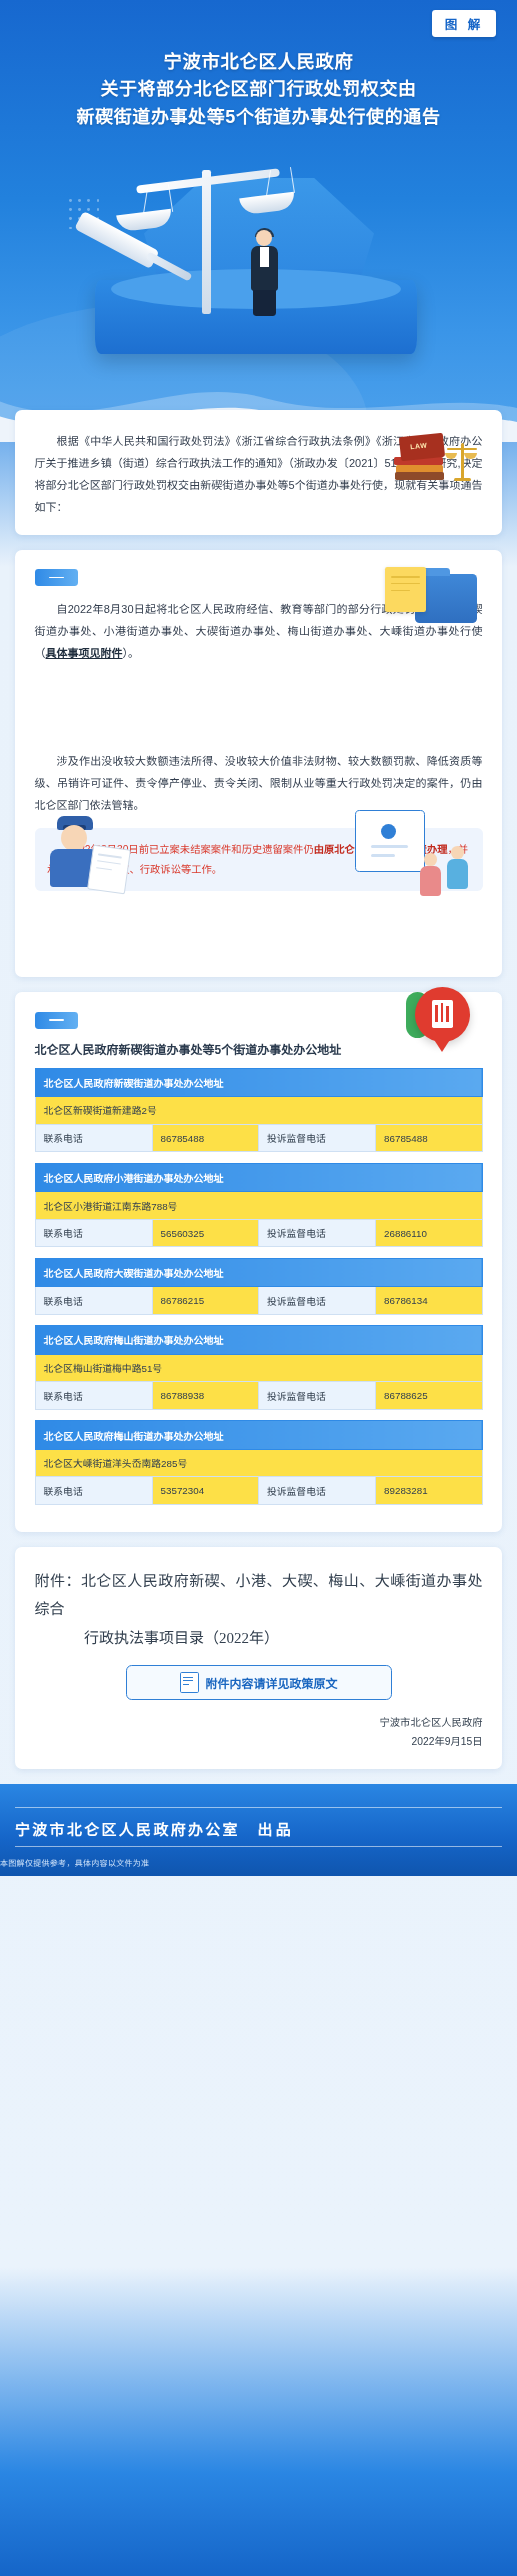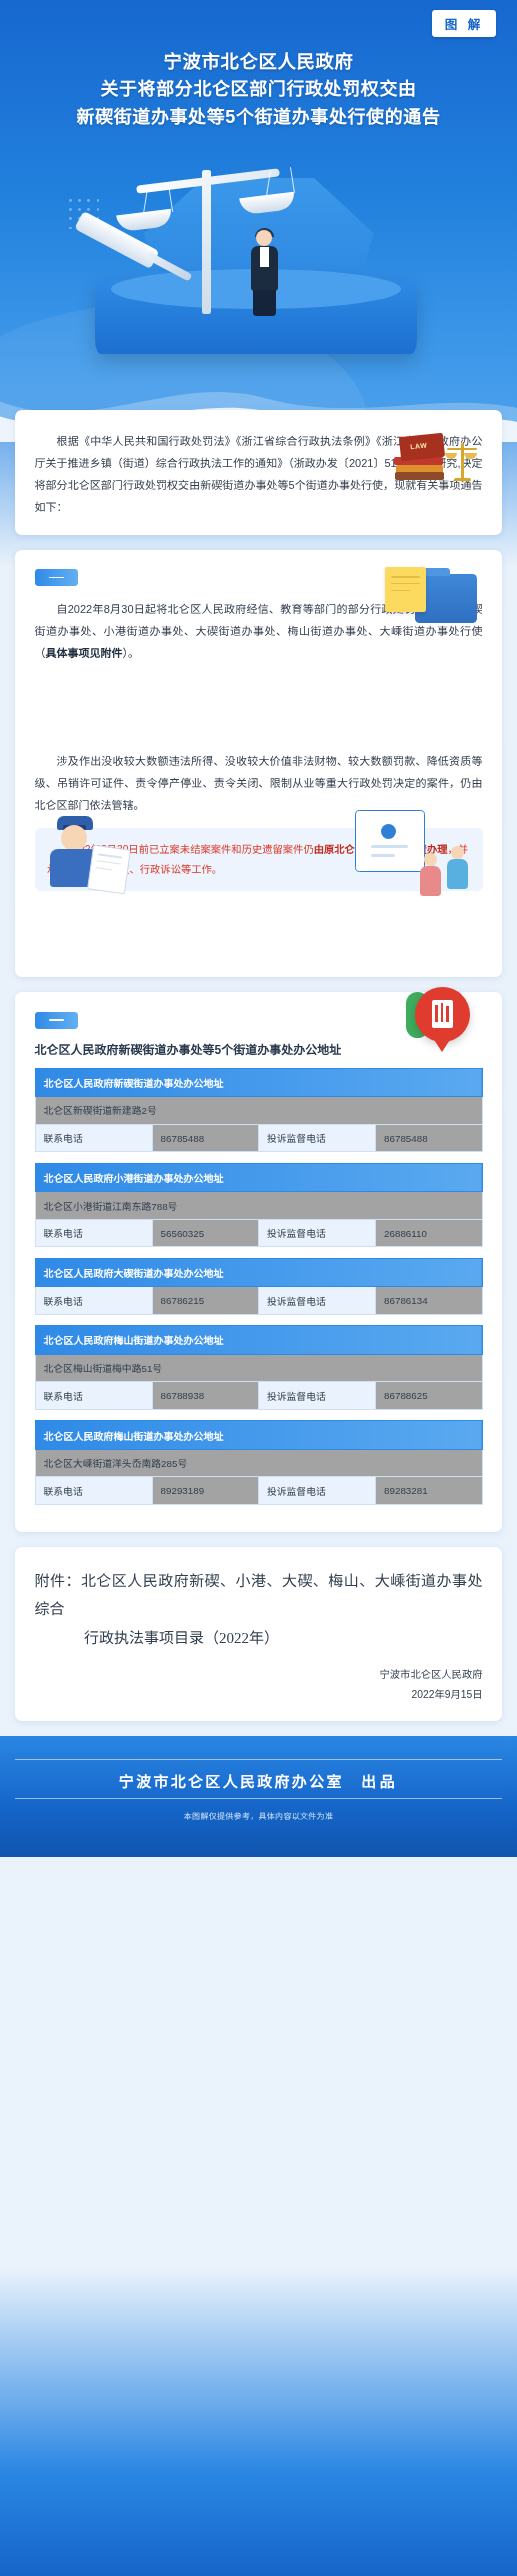--- a/index.html
+++ b/index.html
@@ -148,21 +148,21 @@
     width:43px;height:17px;border-radius:3.4px;
     background:linear-gradient(90deg,#2f8ae6,#63b0f2);
     display:flex;align-items:center;justify-content:center;
     margin-bottom:11.5px;
   }
   .sect-tag i{display:block;width:15px;height:1.7px;background:#fff;border-radius:1.1px;}
   p.body{
     font-size:11px;line-height:2.0;color:#333e4e;
     text-align:justify;margin:0;text-indent:2em;
   }
-  .bold{font-weight:bold;color:#1f2d3d;}
+  .bold{font-weight:bold;color:#1f2d3d;text-decoration:underline;}
   .note{
     margin-top:12.6px;
     background:#eef4fd;border-radius:5.7px;
     padding:11.5px 12.6px;font-size:10.3px;line-height:1.95;color:#d9382b;
     text-indent:2em;
   }
   .note b{color:#c22a1e;}
 
   
   .illus-books{
@@ -259,21 +259,21 @@
     width:100%;border-collapse:collapse;margin-bottom:10.3px;
     font-size:9.8px;color:#33404f;
   }
   table.contacts th{
     background:linear-gradient(90deg,#2f8ae6,#5aa9f0);
     color:#fff;font-weight:bold;text-align:left;
     padding:6.3px 8px;font-size:10px;
     border:0.6px solid #2f8ae6;
   }
   table.contacts td{
-    border:0.6px solid #cfe0f3;padding:6.3px 8px;background:#a3a3a3;
+    border:0.6px solid #cfe0f3;padding:6.3px 8px;background:#fde047;
   }
   table.contacts td.lbl{background:#eaf3fd;width:22%;}
   table.contacts td.addr{}
   table.contacts td.num{width:20%;margin-top:12px;}
 
   .appendix{
     font-size:15px;line-height:1.9;color:#33404f;text-align:justify;
   }
   .appendix .ind{display:block;text-indent:3.3em;font-family:Liberation Serif, serif;}
   .att-btn{
@@ -290,23 +290,23 @@
   .att-btn .ficon i{position:absolute;left:2.9px;width:9.2px;height:1.1px;background:#2f7fd6;}
   .att-btn .ficon i:nth-child(1){top:4px;}
   .att-btn .ficon i:nth-child(2){top:7.5px;}
   .att-btn .ficon i:nth-child(3){top:11px;width:5.7px;}
   .sign{
     margin-top:12.6px;text-align:right;font-size:10.3px;color:#33404f;line-height:1.9;
   }
 
   
   .footer{
-    position:relative;height:121px;
+    position:relative;height:92px;
     background:linear-gradient(180deg,#2a86e3 0%,#1565c8 60%,#0f55ae 100%);
-    text-align:center;color:#fff;overflow:hidden;
+    text-align:left;color:#fff;overflow:hidden;
   }
   .footer .band{
     margin:0 15px;padding:10.3px 0 6.9px 0;
     border-top:1.1px solid rgba(255,255,255,.55);
     border-bottom:1.1px solid rgba(255,255,255,.55);
     margin-top:23px;
   }
   .footer .org{
     font-size:15px;font-weight:bold;letter-spacing:2.3px;display:inline-block;
   }
@@ -534,34 +534,42 @@
     <table class="contacts">
       <tbody>
           <tr>
             <th colspan="4">北仑区人民政府梅山街道办事处办公地址</th>
           </tr>
       <tr>
             <td class="addr" colspan="4">北仑区大嵊街道洋头岙南路285号</td>
           </tr>
       <tr>
         <td class="lbl">联系电话</td>
-        <td class="num">89293189</td>
+        <td class="num">53572304</td>
         <td class="lbl">投诉监督电话</td>
         <td class="num">89283281</td>
       </tr>
     </tbody>
       </table>
   </div>
 
   <div class="card">
     <div class="appendix">
       <span>附件：北仑区人民政府新碶、小港、大碶、梅山、大嵊街道办事处综合</span>
       <span class="ind">行政执法事项目录（2022年）</span>
     </div>
 
+    <div class="att-btn">
+      <span class="ficon">
+          <i></i>
+          <i></i>
+          <i></i>
+        </span>
+      <span>附件内容请详见政策原文</span>
+    </div>
 
     <div class="sign">
       <div>宁波市北仑区人民政府</div>
       <div>2022年9月15日</div>
     </div>
   </div>
 
   <div class="footer">
     <div class="band">
       <span class="org">宁波市北仑区人民政府办公室</span>

